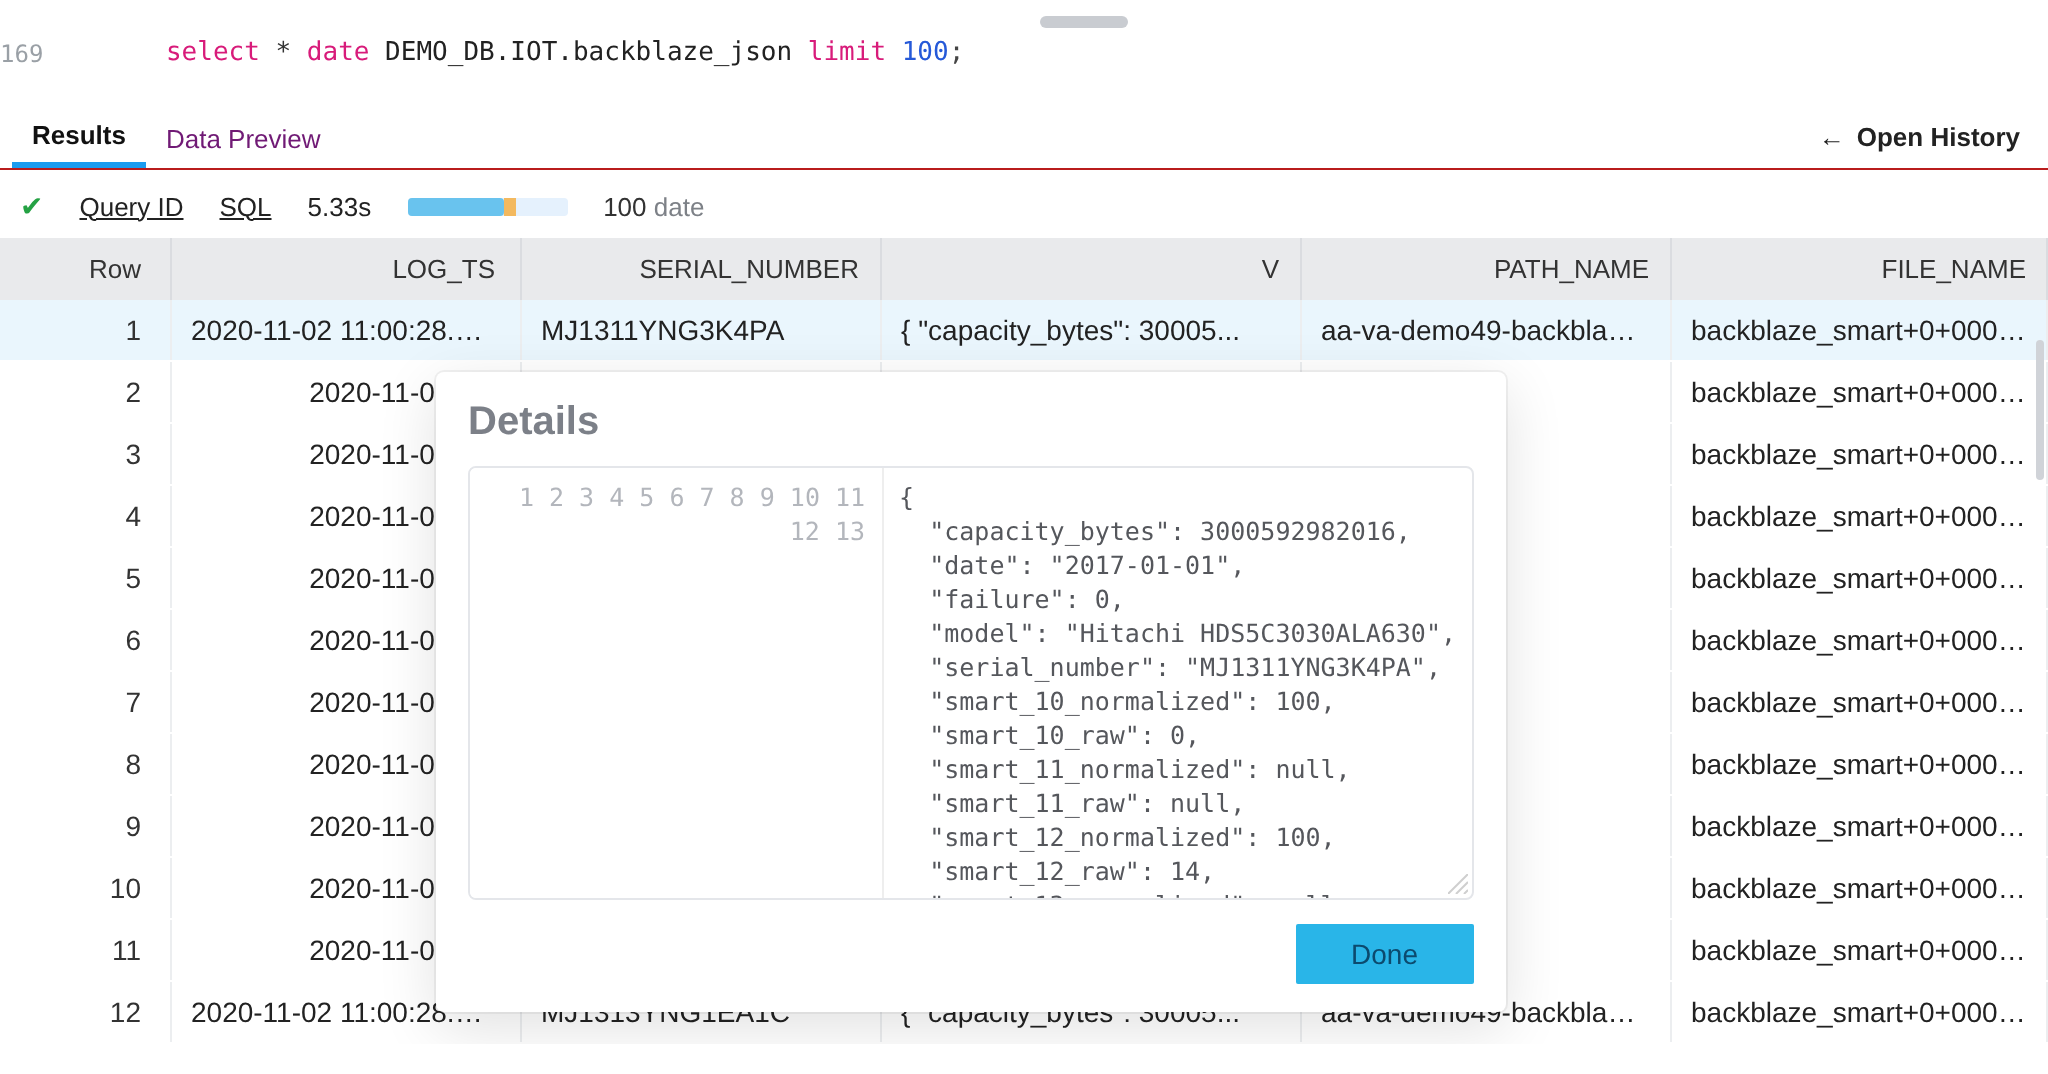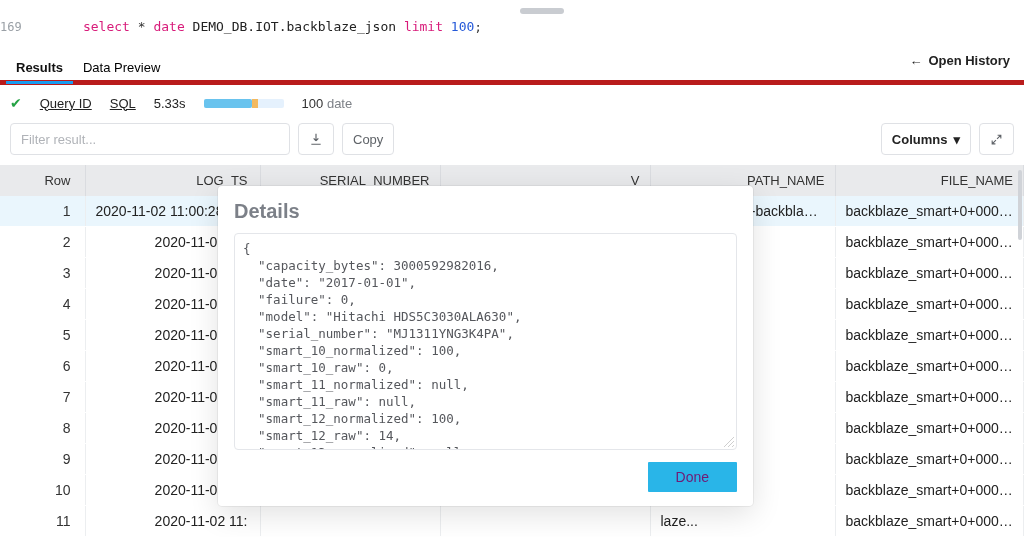--- a/index.html
+++ b/index.html
@@ -39,30 +39,30 @@
     background: #c9ccd1;
     border-radius: 3px;
     position: absolute;
     top: 8px;
     left: 520px;
   }
 
   
   .tabs-row {
     display: flex;
-    align-items: flex-start;
-    border-bottom: 5px solid #b91c1c;
+    align-items: center;
+    border-bottom: 1px solid #b91c1c;
     padding: 0 6px;
     position: relative;
     height: 32px;
   }
   .tab {
     padding: 7px 10px 6px 10px;
     font-size: 13px;
-    color: #000000;
+    color: #701a75;
     cursor: pointer;
   }
   .tab.active {
     color: #111;
     font-weight: 600;
     border-bottom: 3px solid #1a9cf0;
   }
   .open-history {
     margin-left: auto;
     display: flex;
@@ -222,21 +222,21 @@
     position: absolute;
     right: 2px;
     bottom: 2px;
     width: 10px;
     height: 10px;
     opacity: .4;
   }
   .done-row { display:flex; justify-content:flex-end; margin-top:12px; }
   .done-btn {
     background: #29b5e8;
-    color: #701a75;
+    color: #0c4a6e;
     border: none;
     border-radius: 1px;
     padding: 7px 28px;
     font-size: 14px;
     cursor: pointer;
   }
 
   .page { position: relative; width:1024px; }
 
   .vscroll {
@@ -278,39 +278,20 @@
     <span class="dur">5.33s</span>
     <div class="prog">
       <div class="prog-fill"></div>
         <div class="prog-fill2"></div>
     </div>
     <span>
       <span>100</span> <span class="rows-text">date</span>
     </span>
   </div>
 
-  <div class="toolbar-row">
-    <input class="filter-input" placeholder="Filter result..." style="">
-    <button class="icon-btn">
-      <svg width="14" height="14" viewBox="0 0 24 24" fill="none" stroke="#5f6368" stroke-width="2">
-          <path d="M12 3v12m0 0l-4-4m4 4l4-4M4 21h16"></path>
-        </svg>
-    </button>
-    <button class="icon-btn">Copy</button>
-    <div class="spacer"></div>
-    <div class="icon-btn columns-btn">
-      <span>Columns</span>
-      <span>▾</span>
-    </div>
-    <button class="icon-btn">
-      <svg width="13" height="13" viewBox="0 0 24 24" fill="none" stroke="#5f6368" stroke-width="2">
-          <path d="M4 20l7-7M20 4l-7 7M14 4h6v6M10 20H4v-6"></path>
-        </svg>
-    </button>
-  </div>
 
   <table class="table">
     <colgroup>
       <col class="col-row">
         <col class="col-log">
         <col class="col-ser">
         <col class="col-v">
         <col class="col-path">
         <col class="col-file">
     </colgroup>
@@ -423,20 +404,33 @@
         </tr>
       </tbody>
   </table>
 
   <div class="vscroll"></div>
 
   <div class="details-panel">
     <div class="details-title">Details</div>
     <div class="details-code-wrap">
       <div class="details-code">
+        <div class="code-gutter" id="code-gutter">1
+2
+3
+4
+5
+6
+7
+8
+9
+10
+11
+12
+13</div>
         <div class="code-body" id="code-body">{
   "capacity_bytes": 3000592982016,
   "date": "2017-01-01",
   "failure": 0,
   "model": "Hitachi HDS5C3030ALA630",
   "serial_number": "MJ1311YNG3K4PA",
   "smart_10_normalized": 100,
   "smart_10_raw": 0,
   "smart_11_normalized": null,
   "smart_11_raw": null,

